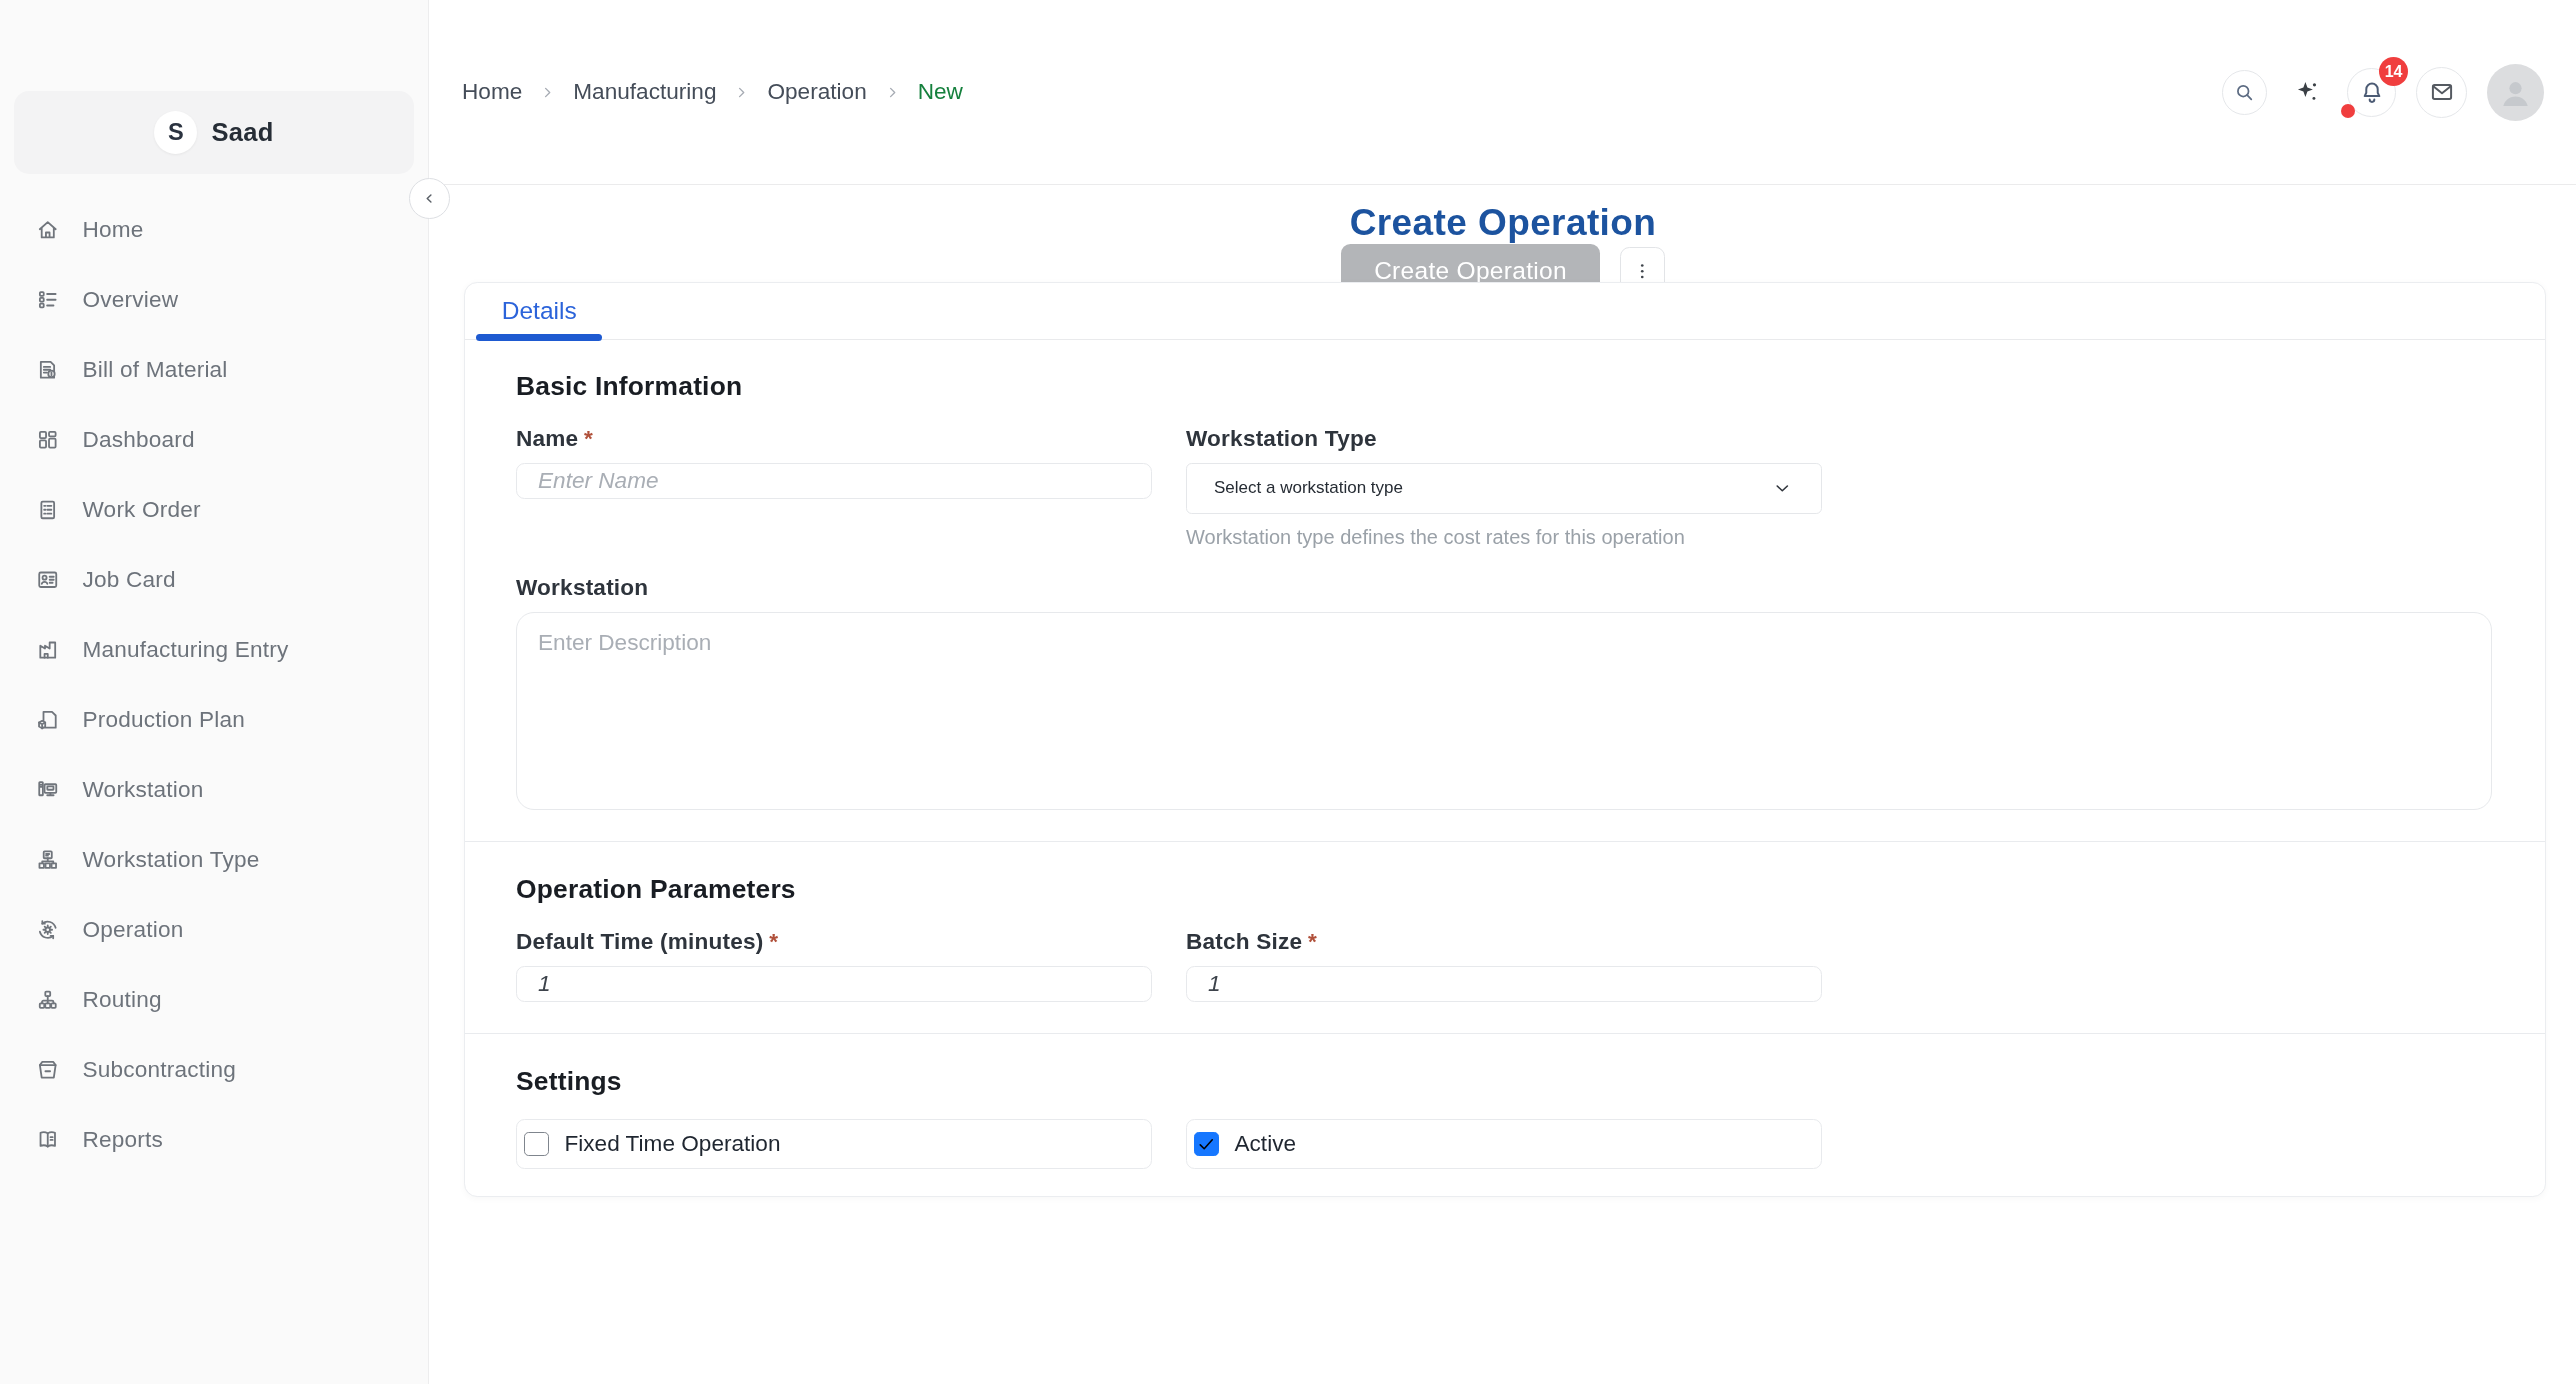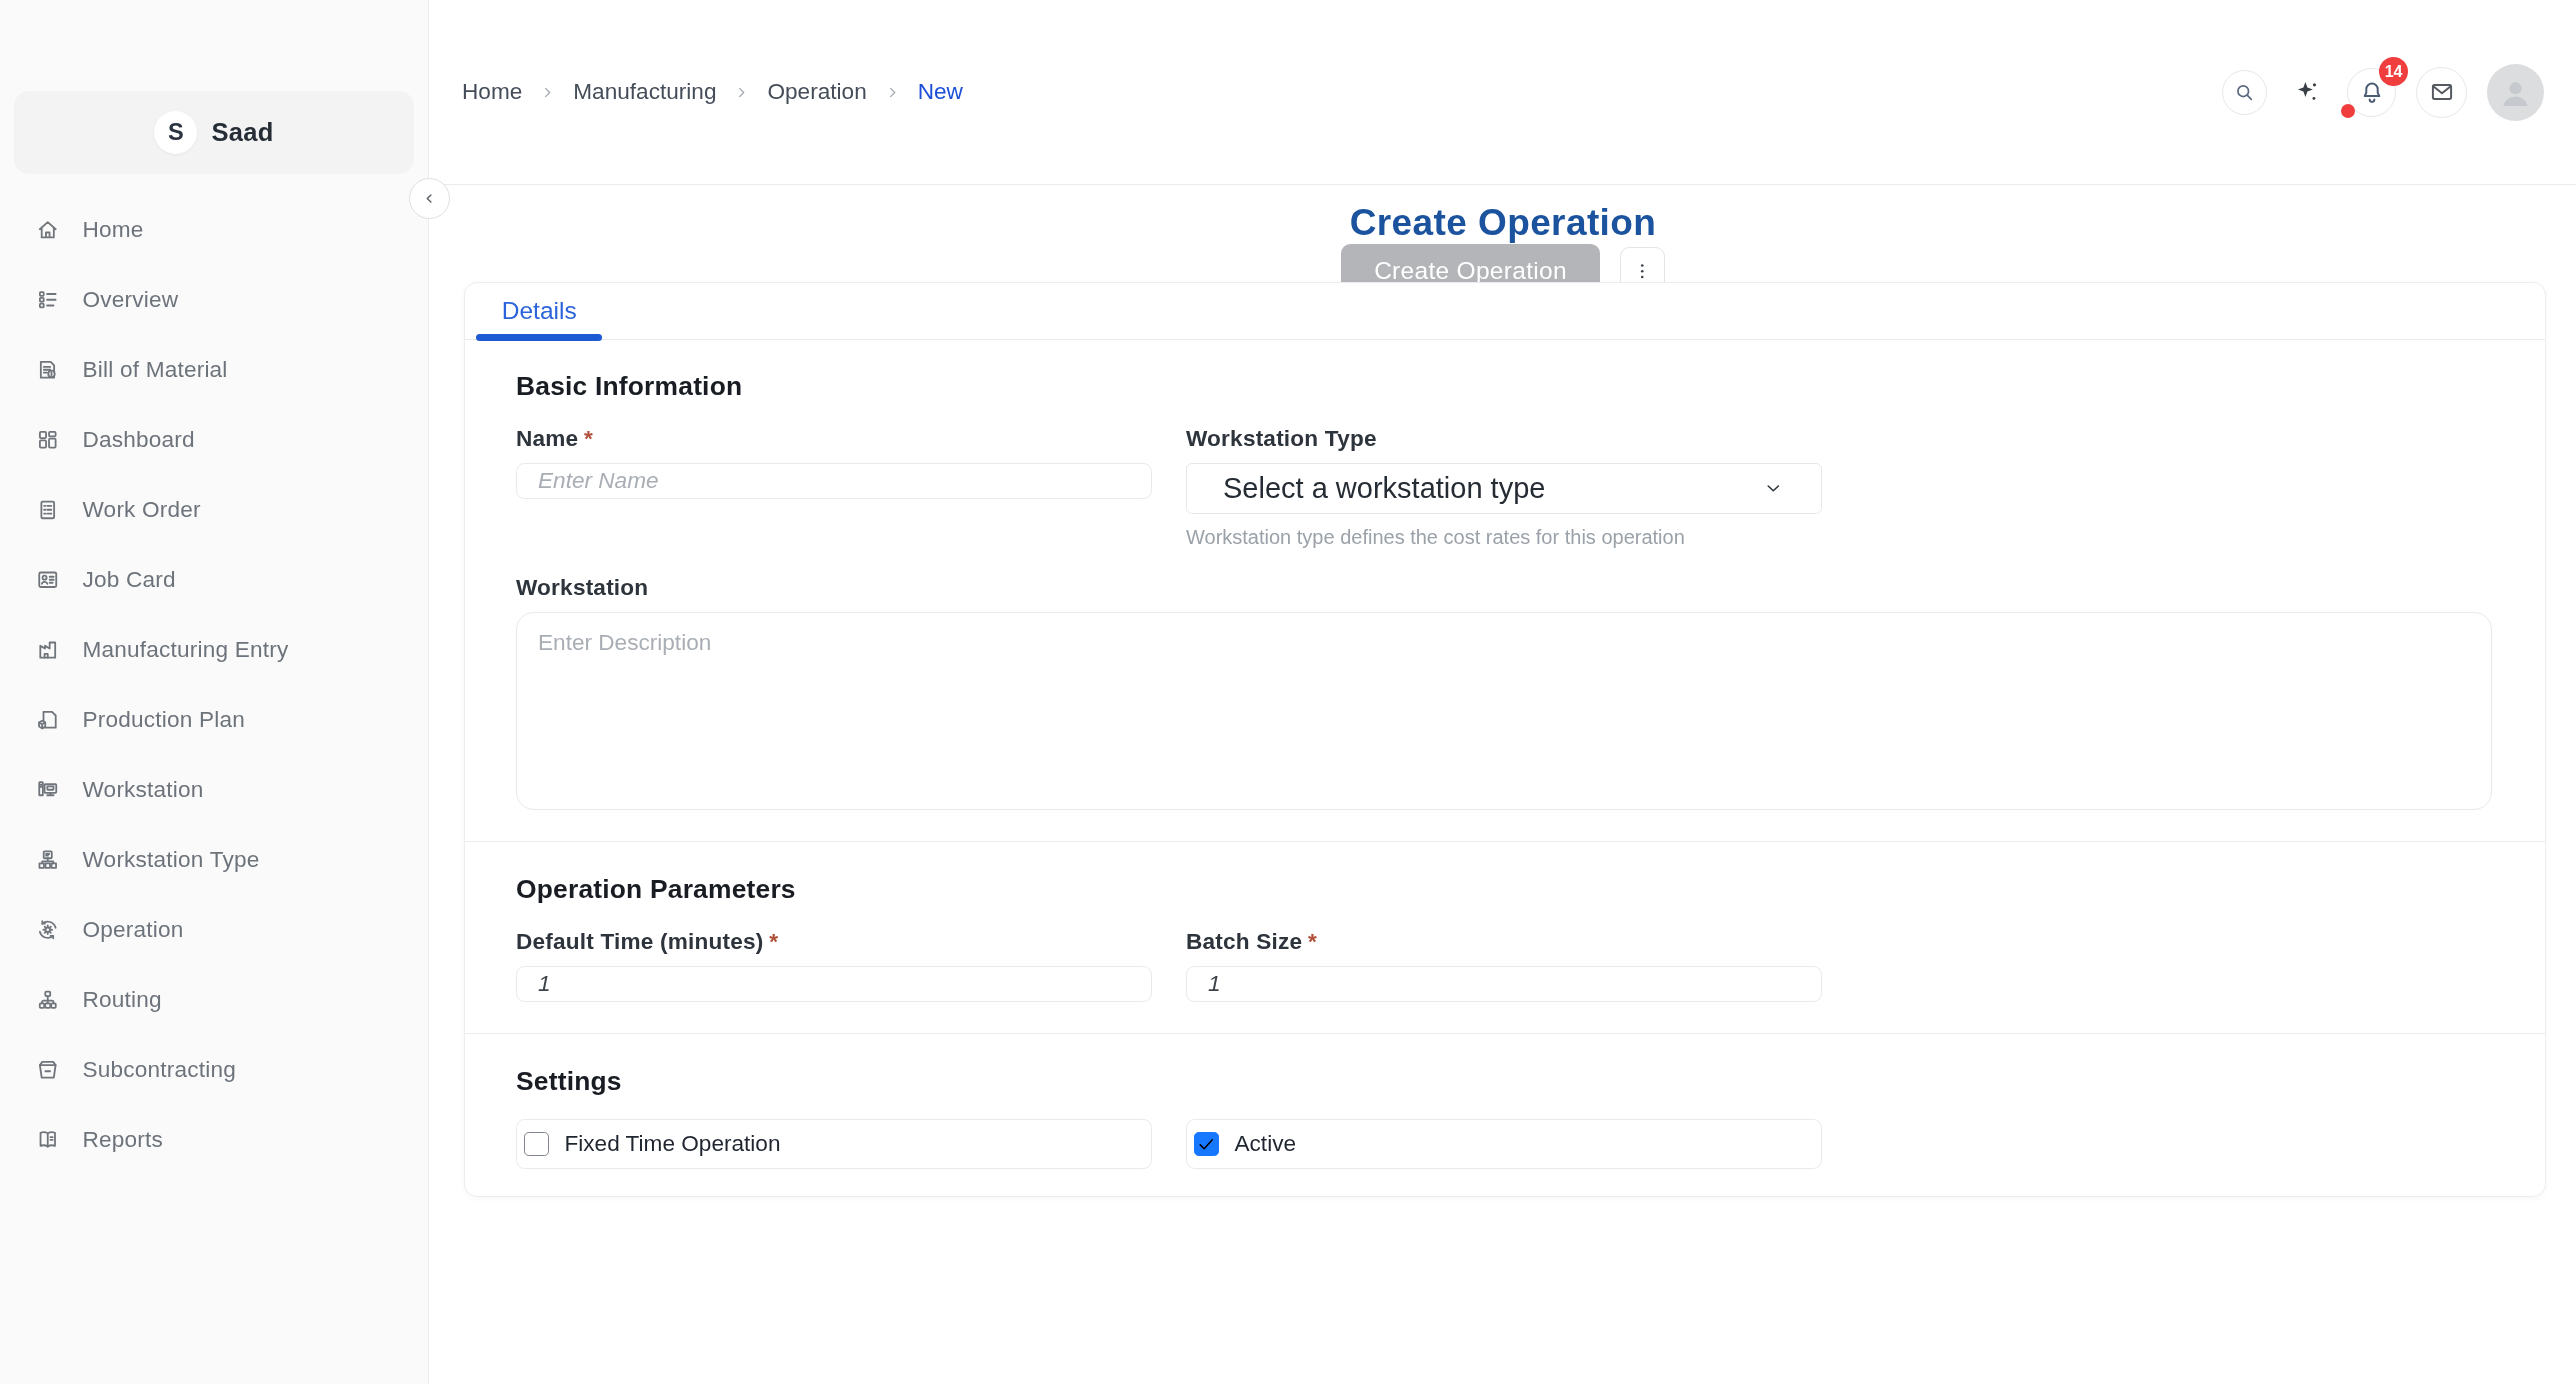--- a/index.html
+++ b/index.html
@@ -32,21 +32,21 @@
   .nav-label { margin-left:22px; font-size:22.6px; color:#6d737b; letter-spacing:0.2px; }
 
   
   .topbar { position:absolute; left:429px; top:0; width:2147px; height:185px;
             background:#fff; border-bottom:0.9px solid #ebebec;
             display:flex; align-items:center; justify-content:space-between;
             padding:0 32px 0 33px; }
   .crumbs { display:flex; align-items:center; gap:16px; font-size:22.6px; color:#454d59; }
   .crumb { cursor:pointer; }
   .crumb-sep { width:19px; height:19px; color:#a6abb3; }
-  .crumb-current { color:#1d4ed8; }
+  .crumb-current { color:#15803d; }
 
   .actions { display:flex; align-items:center; gap:20px; }
   .circle-btn { border-radius:50%; background:#fff; border:0.9px solid #e5e7ea;
                 display:flex; align-items:center; justify-content:center; cursor:pointer; }
   .btn-search { width:45px; height:45px; }
   .btn-search .ic-wrap { width:24.5px; height:24.5px; color:#5c6b82; }
   .sparkle-btn { width:40px; height:40px; border:none; background:transparent;
                  display:flex; align-items:center; justify-content:center; cursor:pointer; }
   .sparkle-btn .ic-wrap { width:32px; height:32px; color:#3a3f45; }
   .btn-bell { width:49px; height:49px; position:relative; }
@@ -100,22 +100,22 @@
 
   .grid { display:grid; grid-template-columns:636px 636px 636px; column-gap:34px; }
   .mt-row { margin-top:23.6px; }
   .f-label { font-size:22.6px; font-weight:bold; color:#2e343c; letter-spacing:0.2px; }
   .req { color:#b0503a; margin-left:5.7px; }
   .f-input { margin-top:11.3px; width:100%; height:36px; border:0.9px solid #e7e9ec;
              border-radius:8.5px; padding:0 21px; font-size:22.6px; color:#3d434b;
              font-family:inherit; background:#fff; outline:none;font-style:italic; }
   .f-input::placeholder { color:#a9aeb5; }
   .select { margin-top:11.3px; width:100%; height:51px; border:0.9px solid #e5e7ea;
-            border-radius:5.7px; padding:0 36px; display:flex; align-items:center;
-            justify-content:space-between; font-size:29px; color:#262c34; cursor:pointer;
+            border-radius:5.7px; padding:0 27px; display:flex; align-items:center;
+            justify-content:space-between; font-size:17px; color:#262c34; cursor:pointer;
             background:#fff; }
   .select .ic-wrap { width:22.6px; height:22.6px; color:#30353c; }
   .f-help { margin-top:12.3px; font-size:20px; color:#9aa1a8; }
   .desc-field { margin-top:25.5px; }
   .f-textarea { margin-top:11.3px; width:100%; height:198px; border:0.9px solid #e7e9ec;
                 border-radius:18px; padding:17px 21px; font-size:22.6px; color:#3d434b;
                 font-family:inherit; resize:none; outline:none; display:block; }
   .f-textarea::placeholder { color:#a9aeb5; }
   .span-all { grid-column:1 / -1; }
 

